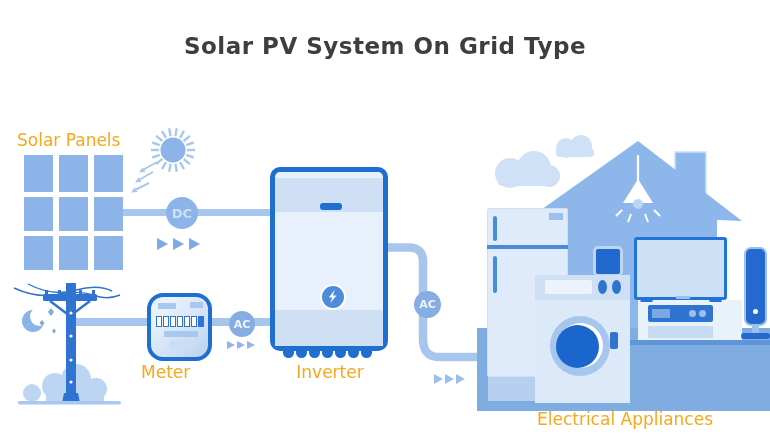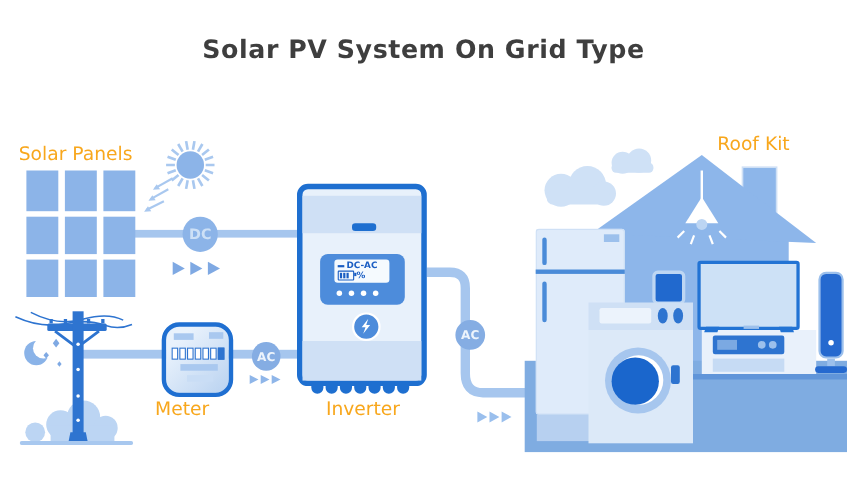--- a/index.html
+++ b/index.html
@@ -198,21 +198,20 @@
     <g fill="#cfe1f6">
       <circle cx="18" cy="40" r="15"></circle>
         <circle cx="42" cy="35" r="17"></circle>
         <circle cx="57" cy="43" r="11"></circle>
       <rect x="5" y="40" width="58" height="13" rx="6"></rect>
       <circle cx="74" cy="15" r="10"></circle>
         <circle cx="89" cy="13" r="11"></circle>
       <rect x="64" y="15" width="38" height="9" rx="4"></rect>
     </g>
   </svg>
-  <div class="abs lbl" style="left:630px;top:121px;width:110px;text-align:center;">Roof Kit</div>
 
   <div class="abs platform"></div>
   <div class="abs" style="left:630px;top:340px;width:140px;height:5px;background:#6095d9;"></div>
 
   <div class="abs fridge">
     <div class="abs" style="left:0;top:37px;width:81px;height:4px;background:#4a8bd8;"></div>
     <div class="abs" style="left:6px;top:8px;width:4px;height:25px;background:#4a8bd8;border-radius:2px;"></div>
     <div class="abs" style="left:6px;top:48px;width:4px;height:37px;background:#4a8bd8;border-radius:2px;"></div>
     <div class="abs" style="left:62px;top:5px;width:14px;height:7px;background:#9cc0ec;"></div>
   </div>
@@ -249,32 +248,20 @@
   <div class="abs speaker">
     <div class="abs" style="left:7px;top:60px;width:5px;height:5px;background:#ffffff;border-radius:50%;"></div>
   </div>
   <div class="abs" style="left:752px;top:326px;width:7px;height:7px;background:#9cc0ec;"></div>
   <div class="abs" style="left:741px;top:333px;width:29px;height:6px;background:#2569cf;border-radius:3px;"></div>
 
   <div class="abs inverter">
     <div class="abs inv-band" style="top:6px;"></div>
     <div class="abs inv-band" style="top:138px;height:36px;"></div>
     <div class="abs" style="left:45px;top:31px;width:22px;height:7px;background:#1e6fd0;border-radius:3px;"></div>
-    <div class="abs display">
-      <div class="abs screen">
-        <div><span style="display:inline-block;width:6px;border-top:2px double #1b5ec3;vertical-align:middle;margin-right:2px;"></span><span>DC-AC</span></div>
-        <div><span class="battery"><i style="left:1px;"></i><i style="left:4px;"></i><i style="left:7px;"></i><span class="nub"></span></span><span>%</span></div>
-      </div>
-      <div class="abs arrow-row" style="left:15px;top:33px;gap:6px;">
-        <div class="dot"></div>
-          <div class="dot"></div>
-          <div class="dot"></div>
-          <div class="dot"></div>
-      </div>
-    </div>
     <div class="abs bolt-circle">
       <svg width="21" height="21" viewBox="0 0 20 20">
           <polygon points="12.2,3.5 6.5,11 9.8,11 7.8,16.5 13.8,9 10.4,9 12.2,3.5" fill="#ffffff"></polygon>
         </svg>
     </div>
   </div>
   <div class="abs fins">
     <div class="fin"></div>
       <div class="fin"></div>
       <div class="fin"></div>
@@ -285,14 +272,15 @@
   </div>
   <div class="abs lbl" style="left:282px;top:362px;width:96px;text-align:center;">Inverter</div>
 
   <div class="abs badge badge-ac" style="left:414px;top:291px;width:27px;height:27px;">AC</div>
   <div class="abs arrow-row" style="left:434px;top:374px;gap:2px;">
     <div class="tri bottom"></div>
     <div class="tri bottom"></div>
     <div class="tri bottom"></div>
   </div>
 
+  <div class="abs lbl" style="left:505px;top:409px;width:240px;text-align:center;">Electrical Appliances</div>
 
 </div>
 
 </body></html>

